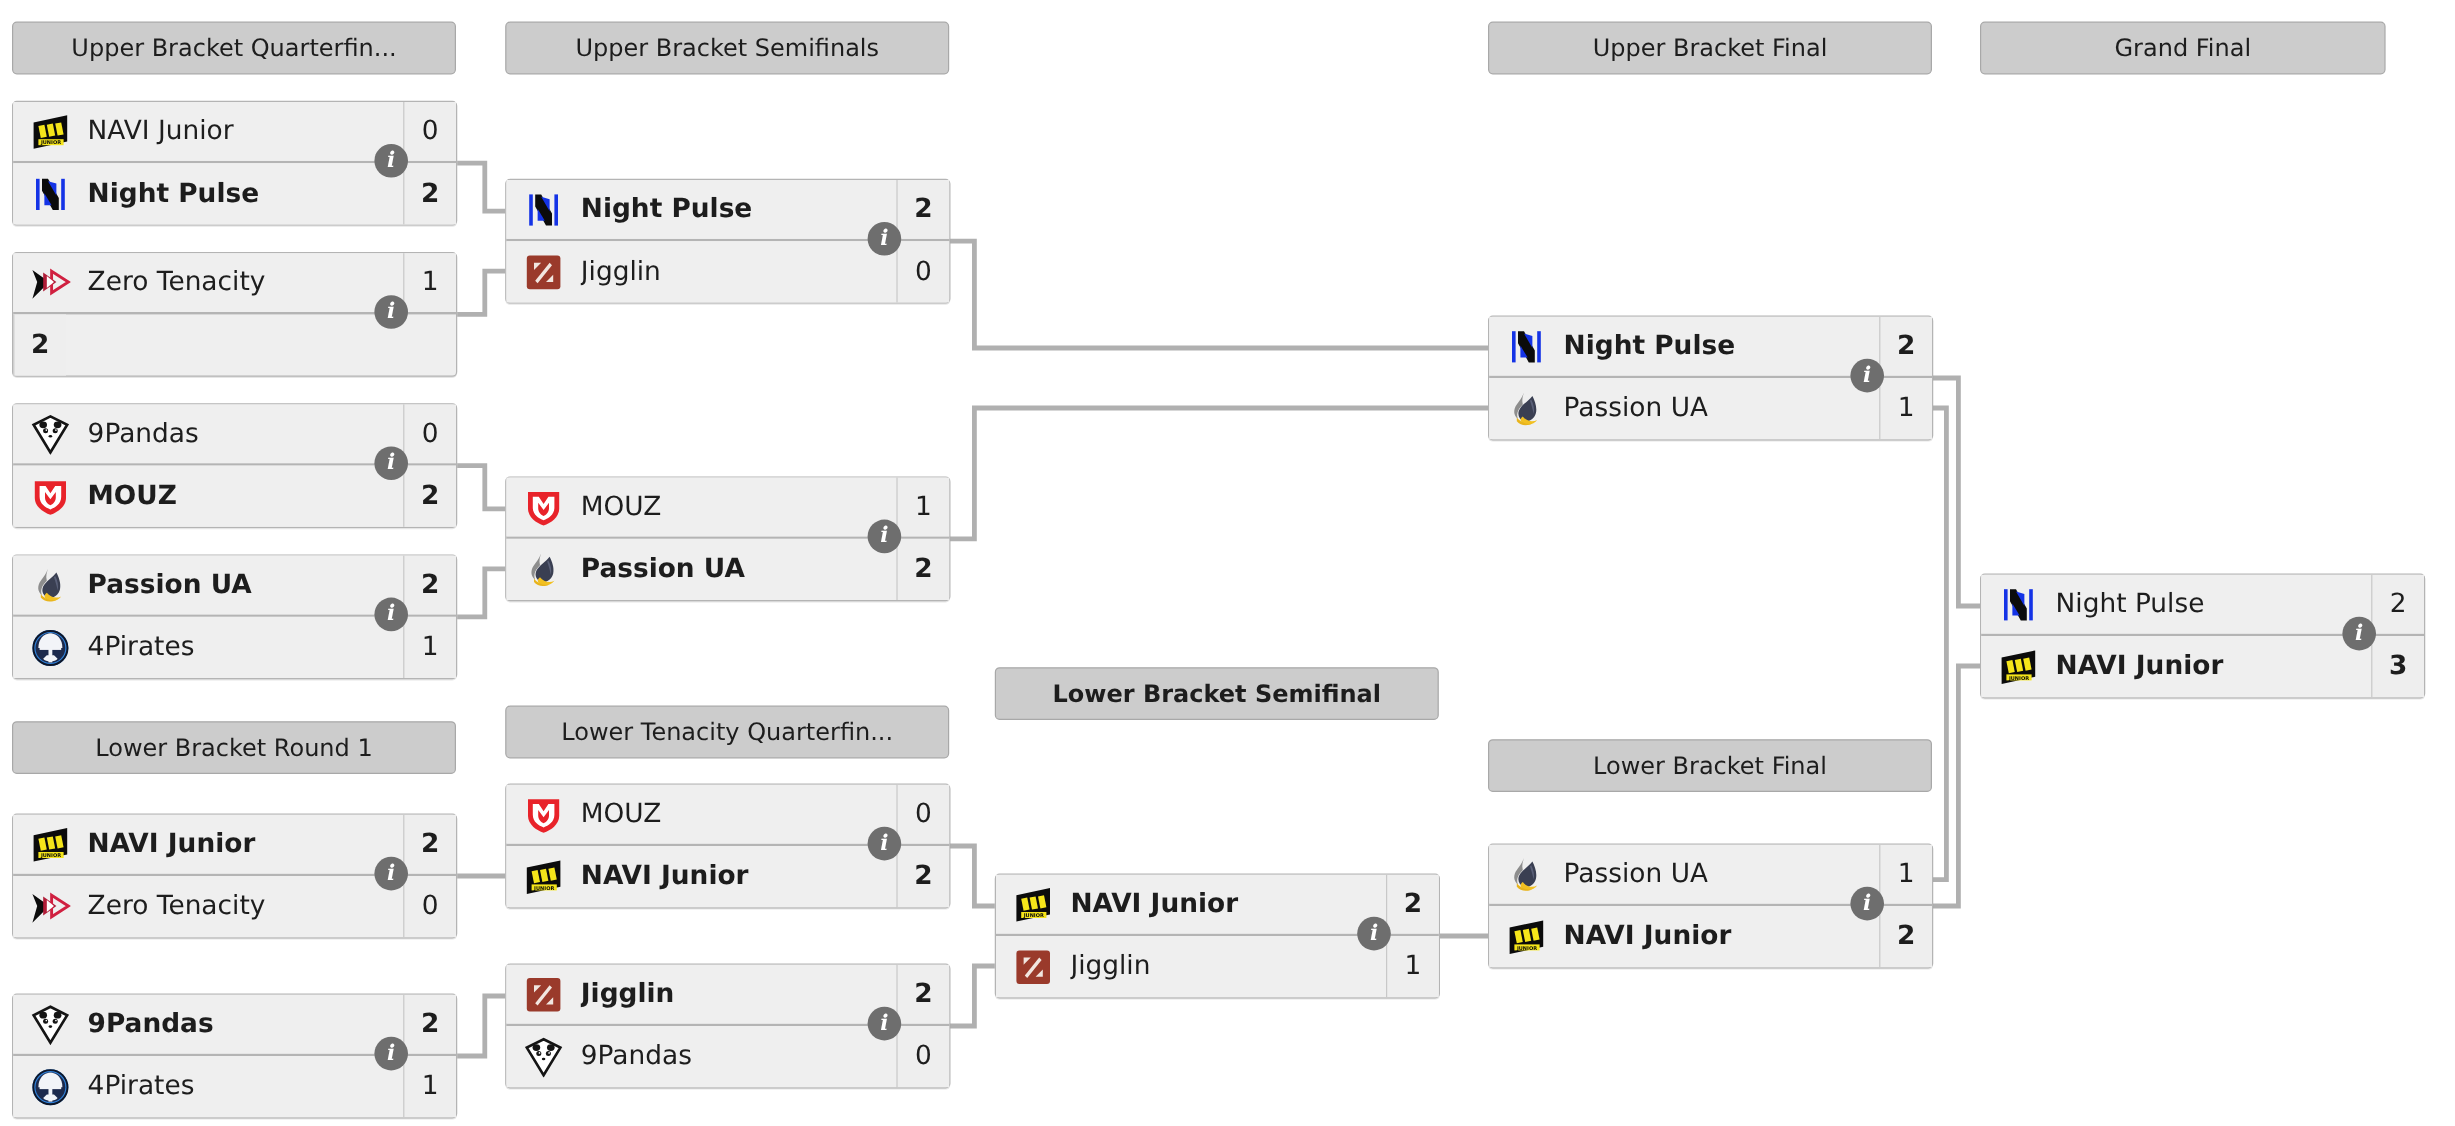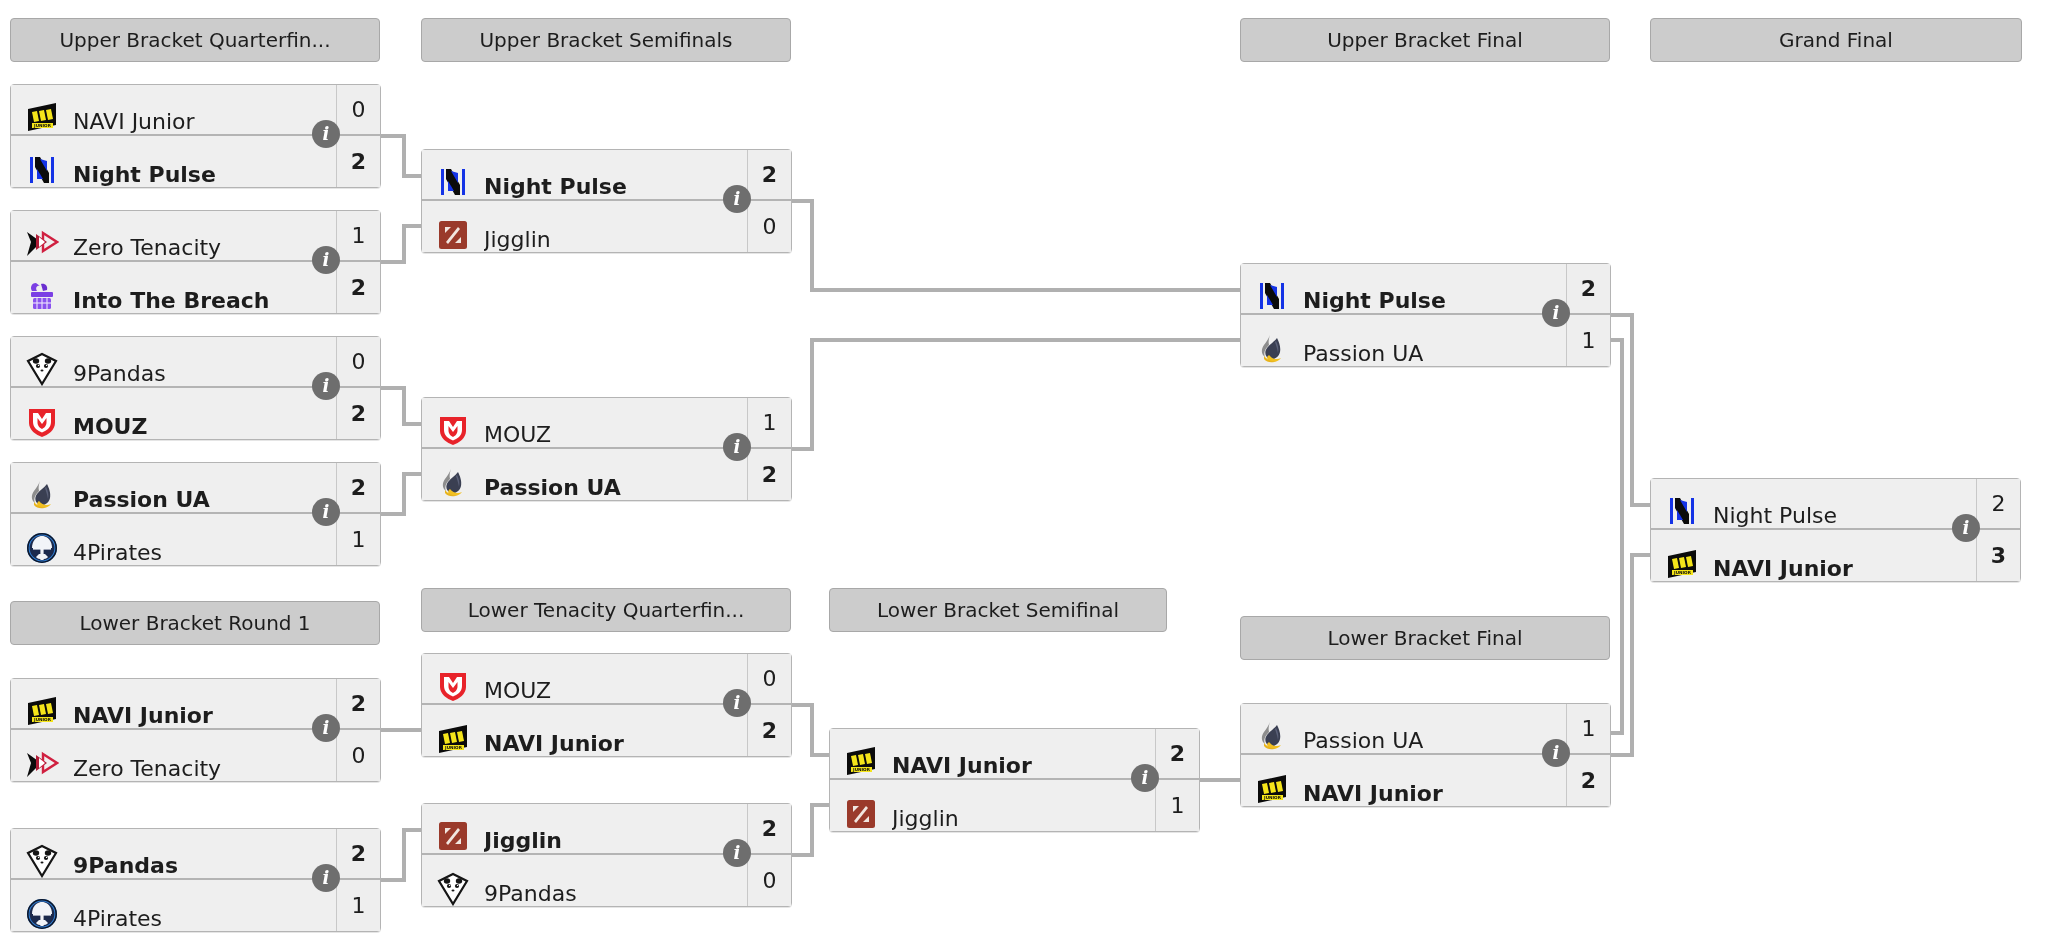--- a/index.html
+++ b/index.html
@@ -39,21 +39,21 @@
     overflow:visible;
   }
   .match .row {
     display:flex; align-items:stretch;
     height:50%;
     position:relative;
   }
   .match .row.top { border-bottom:2px solid #b4b4b4; }
   .match .side {
     flex:1 1 auto;
-    display:flex; align-items:flex-end;
+    display:flex; align-items:center;
     gap:14px;
     padding-left:14px;
     min-width:0;
     background:#efefef;
   }
   .match .logo {
     width:34px; height:34px;
     flex:0 0 34px;
     display:flex; align-items:center; justify-content:center;
   }
@@ -128,30 +128,30 @@
 
   <div class="round-header" style="left:10px; top:18px; width:370px;">
     <span>Upper Bracket Quarterfin...</span>
   </div>
   <div class="round-header" style="left:421px; top:18px; width:370px;">
     <span>Upper Bracket Semifinals</span>
   </div>
   <div class="round-header" style="left:1240px; top:18px; width:370px;">
     <span>Upper Bracket Final</span>
   </div>
-  <div class="round-header" style="left:1650px; top:18px; width:372px;text-align:center;">
+  <div class="round-header" style="left:1650px; top:18px; width:338px;text-align:center;">
     <span>Grand Final</span>
   </div>
   <div class="round-header" style="left:10px; top:588px; width:370px;margin-top:13px;">
     <span>Lower Bracket Round 1</span>
   </div>
   <div class="round-header" style="left:421px; top:588px; width:370px;">
     <span>Lower Tenacity Quarterfin...</span>
   </div>
-  <div class="round-header" style="left:829px; top:588px; width:338px;">
+  <div class="round-header" style="left:829px; top:556px; width:370px;font-weight:bold;">
     <span>Lower Bracket Semifinal</span>
   </div>
   <div class="round-header" style="left:1240px; top:616px; width:370px;">
     <span>Lower Bracket Final</span>
   </div>
 
   <div class="match" style="left:10px; top:84px; width:371px; height:104px;">
       <div class="row top">
         <div class="side">
           <span class="logo">
@@ -197,37 +197,20 @@
       <polygon points="18,7 32,16 18,25" fill="none" stroke="#d02040" stroke-width="2.4"></polygon>
       <polygon points="14,11 20,16 14,21" fill="#ffffff"></polygon>
     </svg>
           </span>
           <span class="tname">Zero Tenacity</span>
         </div>
         <div class="score">1</div>
         <div class="info-badge">i</div>
       </div>
       <div class="row bottom">
-        <div class="side">
-          <span class="logo">
-            <svg width="34" height="34" viewBox="0 0 34 34">
-      <path d="M11 4 C6 4 5 9 7 12 L12 12 C10 9 12 6 15 7 Z" fill="#7b3fe4"></path>
-      <path d="M16 5 C20 4 23 7 22 11 L18 12 Z" fill="#6a2fd0"></path>
-      <rect x="6" y="13" width="22" height="5" rx="1" fill="#7b3fe4"></rect>
-      <rect x="8" y="19" width="18" height="11" rx="1.5" fill="#8a52ee"></rect>
-      <g stroke="#ffffff" stroke-width="1.1" opacity=".85">
-        <line x1="12" y1="19" x2="12" y2="30"></line>
-        <line x1="17" y1="19" x2="17" y2="30"></line>
-        <line x1="22" y1="19" x2="22" y2="30"></line>
-        <line x1="8" y1="24" x2="26" y2="24"></line>
-      </g>
-    </svg>
-          </span>
-          <span class="tname win">Into The Breach</span>
-        </div>
         <div class="score win">2</div>
       </div>
     </div>
   <div class="match" style="left:10px; top:336px; width:371px; height:104px;">
       <div class="row top">
         <div class="side">
           <span class="logo">
             <svg width="34" height="34" viewBox="0 0 34 34">
       <polygon points="17,2 31,9 17,32 3,9" fill="#ffffff" stroke="#151515" stroke-width="2.2"></polygon>
       <ellipse cx="11" cy="9" rx="3.2" ry="2.8" fill="#151515"></ellipse>

